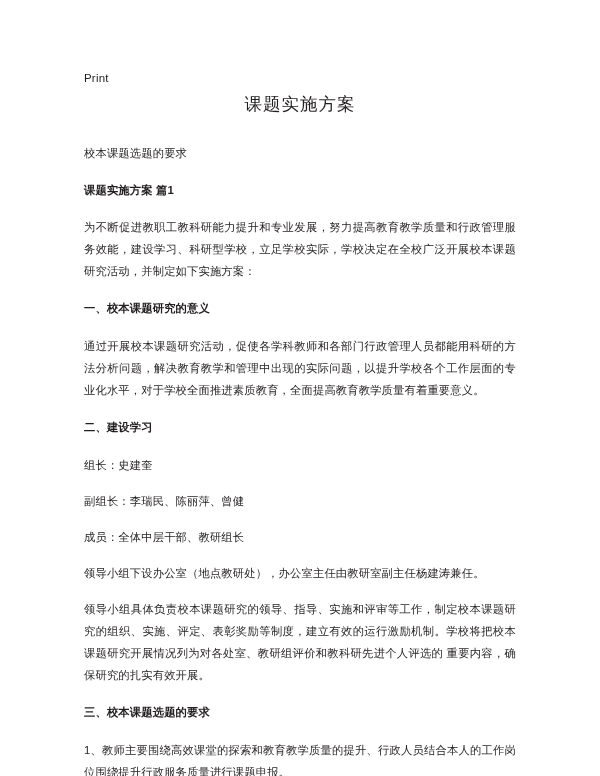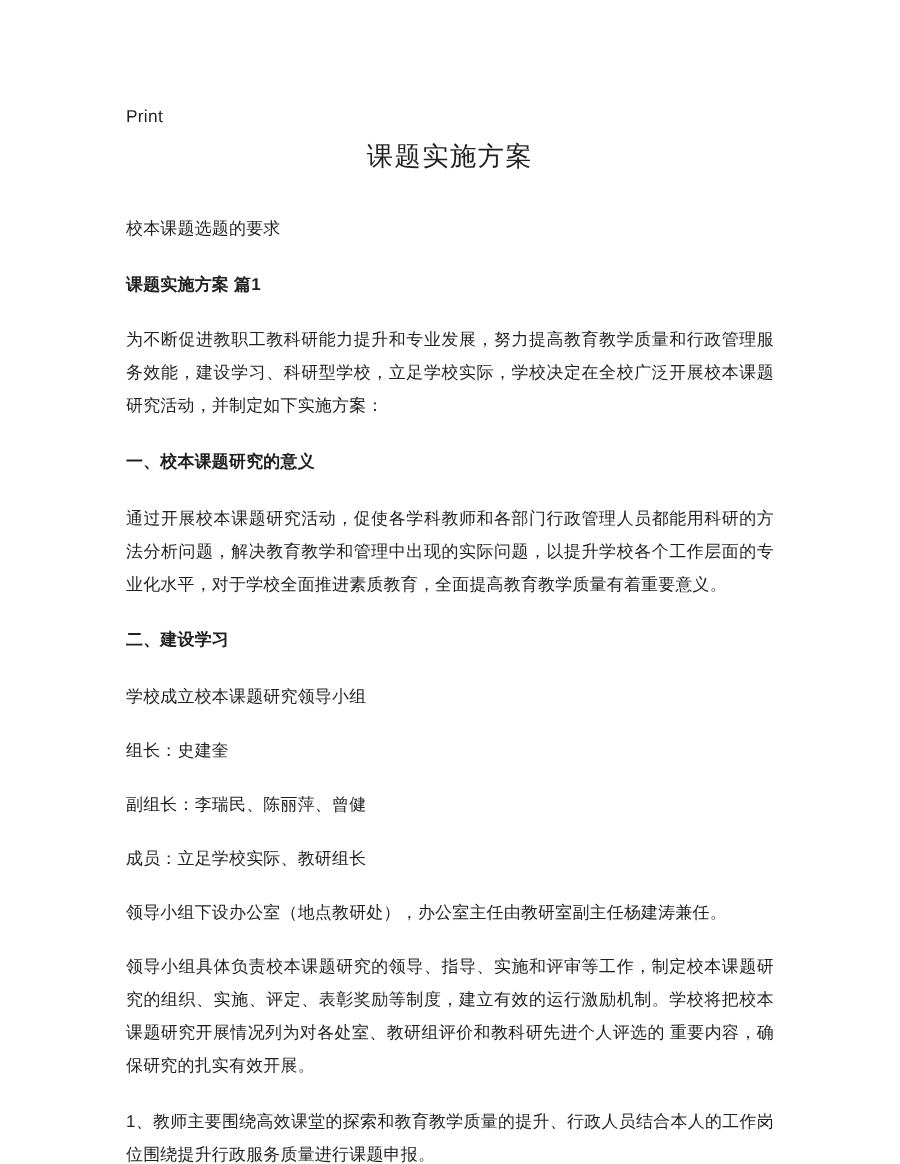--- a/index.html
+++ b/index.html
@@ -78,23 +78,23 @@
 
   <div class="content">
     <h1 class="doc-title">课题实施方案</h1>
 
     <p>校本课题选题的要求</p>
     <p class="sub-title">课题实施方案 篇1</p>
     <p>为不断促进教职工教科研能力提升和专业发展，努力提高教育教学质量和行政管理服务效能，建设学习、科研型学校，立足学校实际，学校决定在全校广泛开展校本课题研究活动，并制定如下实施方案：</p>
     <p class="heading">一、校本课题研究的意义</p>
     <p>通过开展校本课题研究活动，促使各学科教师和各部门行政管理人员都能用科研的方法分析问题，解决教育教学和管理中出现的实际问题，以提升学校各个工作层面的专业化水平，对于学校全面推进素质教育，全面提高教育教学质量有着重要意义。</p>
     <p class="heading">二、建设学习</p>
-    <p class="tight">学校成立校本课题研究领导小组</p>
     <p class="tight">组长：史建奎</p>
     <p class="tight">副组长：李瑞民、陈丽萍、曾健</p>
-    <p class="tight">成员：立足学校实际、教研组长</p>
+    <p class="tight">成员：全体中层干部、教研组长</p>
     <p class="tight">领导小组下设办公室（地点教研处），办公室主任由教研室副主任杨建涛兼任。</p>
     <p class="block">领导小组具体负责校本课题研究的领导、指导、实施和评审等工作，制定校本课题研究的组织、实施、评定、表彰奖励等制度，建立有效的运行激励机制。学校将把校本课题研究开展情况列为对各处室、教研组评价和教科研先进个人评选的 重要内容，确保研究的扎实有效开展。</p>
+    <p class="heading">三、校本课题选题的要求</p>
     <p>1、教师主要围绕高效课堂的探索和教育教学质量的提升、行政人员结合本人的工作岗位围绕提升行政服务质量进行课题申报。</p>
 
   </div>
 
 </div>
 
 </body></html>

